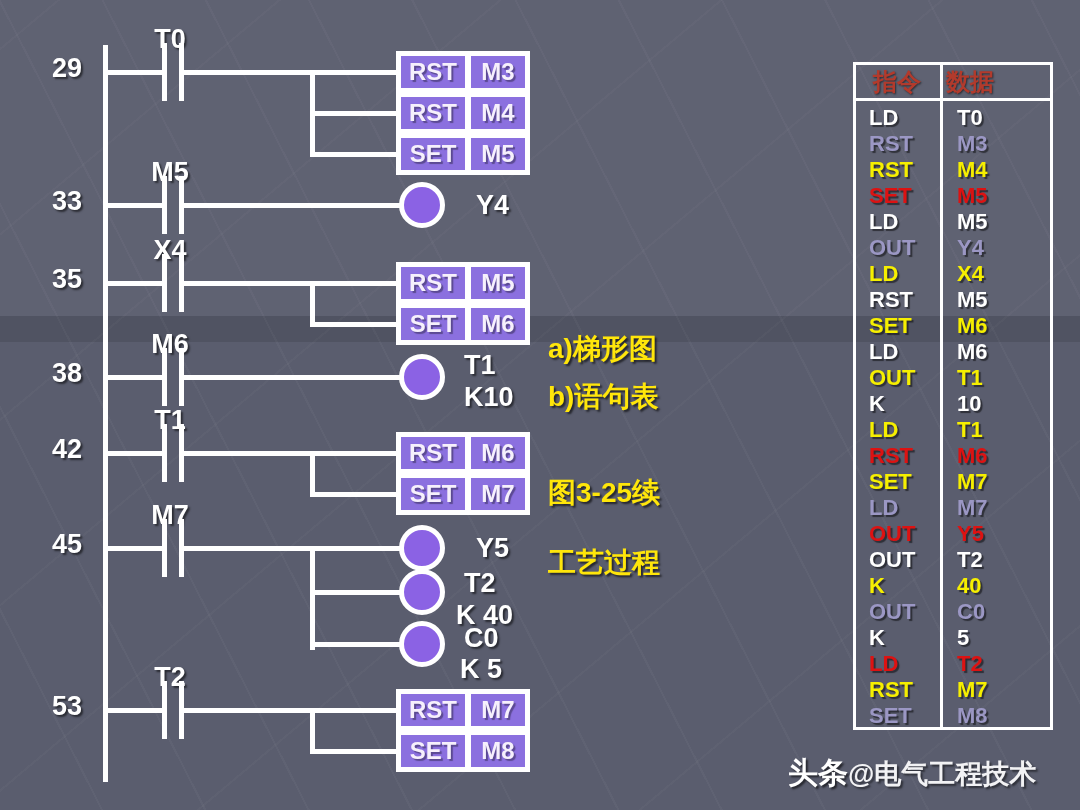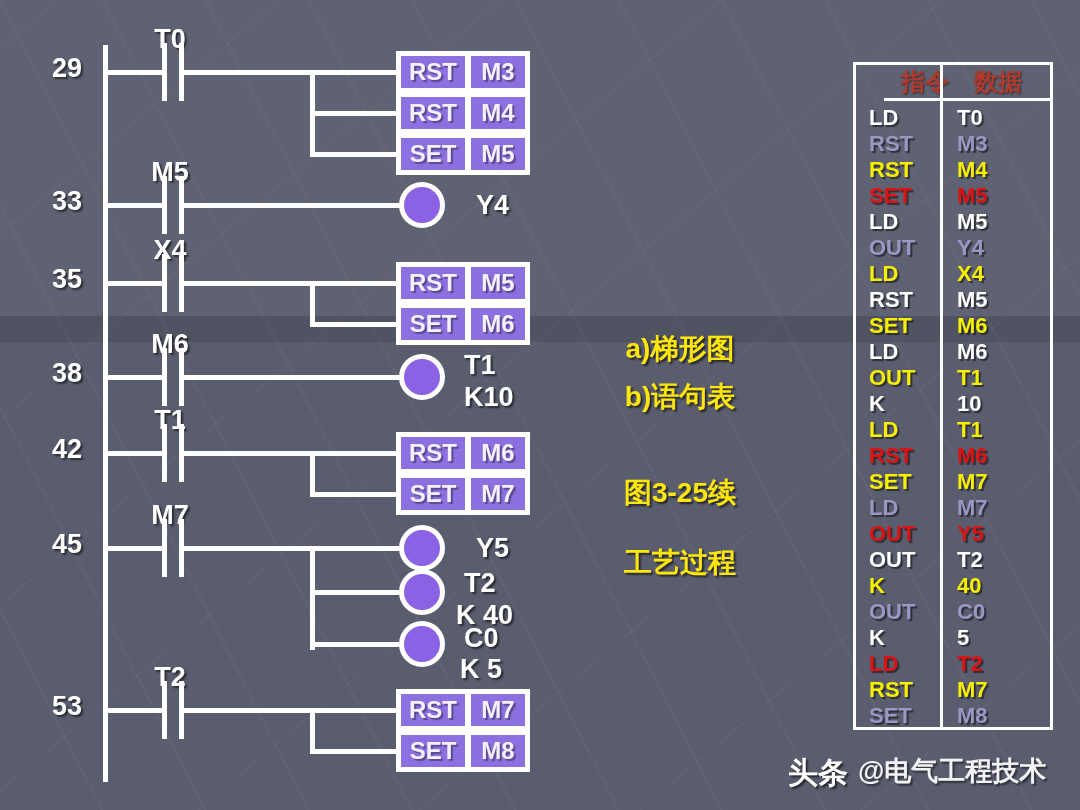--- a/index.html
+++ b/index.html
@@ -31,44 +31,44 @@
        display:flex;align-items:center;justify-content:center;
        text-shadow:2px 2px 1px rgba(0,0,0,.35);}
   .opcell{width:64px;}
   .argcell{flex:1;}
   .coil{position:absolute;left:399px;width:46px;height:46px;border-radius:50%;
        background:#8b62e4;border:5px solid #fff;box-sizing:border-box;}
   .sidelabel{position:absolute;color:#fff;font-weight:bold;font-size:27px;height:30px;
        line-height:30px;text-shadow:2px 2px 2px rgba(0,0,0,.55);white-space:nowrap;}
 
   
-  .cap{position:absolute;left:548px;width:264px;text-align:center;color:#ffe60a;
+  .cap{position:absolute;left:548px;width:264px;text-align:left;color:#ffe60a;
        font-size:28px;font-weight:bold;text-shadow:2px 2px 2px rgba(0,0,0,.6);white-space:nowrap;}
   .cap-wide{left:528px;width:304px;}
 
   
   .itable{position:absolute;left:853px;top:62px;width:200px;height:668px;
        border:3px solid #fff;box-sizing:border-box;}
   .tdivider{position:absolute;left:84px;top:0;bottom:0;width:3px;background:#fff;}
   .thead{display:flex;height:33px;line-height:33px;border-bottom:3px solid #fff;
-       color:#b23a2c;font-weight:bold;font-size:24px;text-shadow:1px 1px 2px rgba(0,0,0,.55);margin-left:28px;}
+       color:#b23a2c;font-weight:bold;font-size:24px;text-shadow:1px 1px 2px rgba(0,0,0,.55);}
   .th1{width:87px;padding-left:17px;box-sizing:border-box;}
   .th2{flex:1;padding-left:3px;}
   .trows{padding-top:4px;}
   .trow{display:flex;height:26px;line-height:26px;font-weight:bold;font-size:22px;
        text-shadow:2px 2px 1px rgba(0,0,0,.5);}
   .t-op{width:87px;padding-left:13px;box-sizing:border-box;}
   .t-arg{flex:1;padding-left:14px;}
   .trow[data-color="white"]{color:#ffffff;}
   .trow[data-color="lavender"]{color:#9b97c4;}
   .trow[data-color="yellow"]{color:#f6ef00;}
   .trow[data-color="red"]{color:#dd1212;}
 
   
-  .wm{position:absolute;top:753px;left:788px;display:flex;gap:10px;align-items:flex-start;}
+  .wm{position:absolute;top:753px;left:788px;display:flex;align-items:center;}
   .wm-brand{color:#fff;font-size:30px;font-weight:bold;text-shadow:2px 2px 2px rgba(0,0,0,.6);}
   .wm-handle{color:#f2f2f4;font-size:27px;font-weight:bold;text-shadow:2px 2px 2px rgba(0,0,0,.5);}
 </style>
 </head>
 <body>
 
 <div class="stage">
   <div class="tex"></div>
   <div class="band-top"></div>
   <div class="band-dark"></div>

